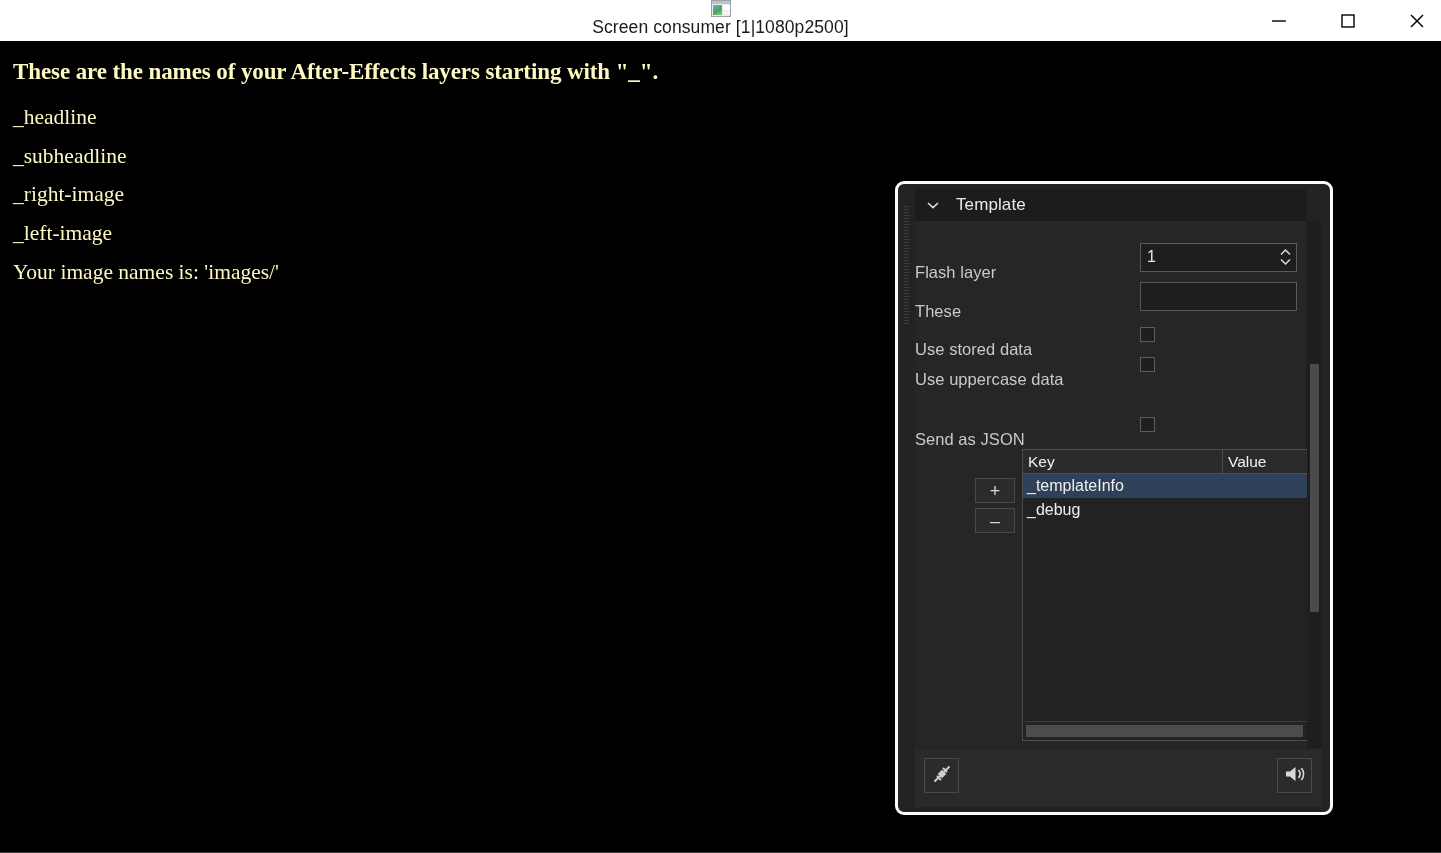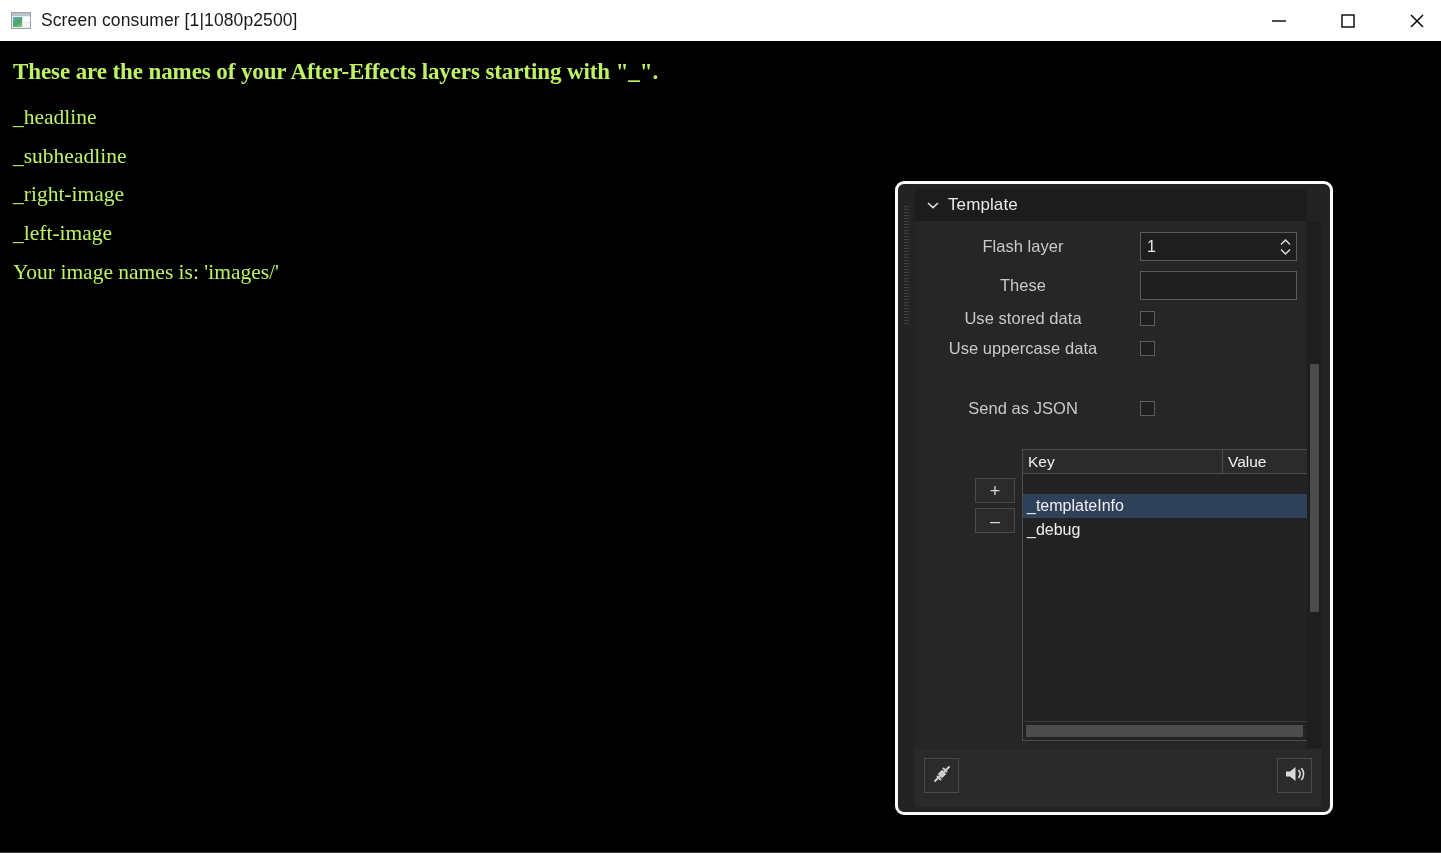--- a/index.html
+++ b/index.html
@@ -8,21 +8,21 @@
     background: #000000;
     font-family: "Liberation Sans", sans-serif;
     overflow: hidden;
   }
 
   
   #titlebar {
     position: absolute; left: 0; top: 0;
     width: 1441px; height: 41px;
     background: #ffffff;
-    display: flex; align-items: center;
+    display: flex; align-items: center; flex-direction: column;
   }
   #title-icon {
     width: 20px; height: 17px;
     margin-left: 11px; margin-right: 10px;
     position: relative;
     border: 1px solid #9aa3a8;
     background: #e8edf0;
     flex: 0 0 auto;
   }
   #title-icon .bar-top {
@@ -59,21 +59,21 @@
   #canvas {
     position: absolute; left: 0; top: 41px;
     width: 1441px; height: 812px;
     background: #000000;
     border-bottom: 1px solid #3a3a3a;
   }
 
   
   #layers-text {
     position: absolute; left: 13px; top: 16px;
-    color: #bef264;
+    color: #fef9c3;
     font-family: "Liberation Serif", serif;
   }
   #layers-heading {
     font-size: 23px; font-weight: bold;
     line-height: 30px;
     letter-spacing: -0.1px;
   }
   .layer-line {
     font-size: 21.5px; line-height: 38.5px;
     font-weight: normal; white-space: pre;
@@ -103,21 +103,21 @@
     width: 5px; height: 118px;
     background-image: repeating-linear-gradient(
       to bottom, #3f3f3f 0px, #3f3f3f 1px, #232323 1px, #232323 3px);
   }
 
   
   #panel-header {
     position: absolute; left: 11px; top: 0px;
     width: 391px; height: 32px;
     background: #1c1c1c;
-    display: flex; align-items: center;
+    display: flex; align-items: center; gap: 8px;
   }
   #panel-collapse-icon {
     width: 18px; margin-left: 9px; margin-right: 6px;
     display: flex; align-items: center; justify-content: center;
   }
   #panel-title {
     font-size: 17px; color: #e9e9e9; letter-spacing: 0.1px;
   }
 
   
@@ -126,23 +126,24 @@
     width: 391px; height: 527px;
     background: #262626;
   }
 
   .form-row {
     position: absolute; left: 0; width: 391px;
     display: flex; align-items: center;
   }
   .form-label {
     font-size: 16.5px; color: #c9c9c9;
-    text-align: center; width: 225px; padding-right: 9px;
+    text-align: left; width: 225px; padding-right: 9px;
     white-space: nowrap;
     letter-spacing: 0.05px;
+    margin-top: 31px;
   }
 
   .text-input {
     height: 29px; background: #1e1e1e;
     border: 1px solid #5a5a5a;
     color: #e6e6e6; font-size: 16px;
     display: flex; align-items: center;
     padding-left: 6px;
     position: relative;
   }
@@ -194,21 +195,21 @@
     font-size: 15.5px; color: #f0f0f0;
     display: flex; align-items: center; padding-left: 5px;
   }
   .th-key { width: 200px; border-right: 1px solid #4d4d4d; }
   .th-val { flex: 1; }
   .trow {
     display: flex; height: 24px; align-items: center;
     padding-left: 4px;
     font-size: 16px; color: #efefef;
   }
-  .trow.selected { background: #2f4059; margin-top: 20px; }
+  .trow.selected { background: #2f4059; }
   #table-hscroll {
     position: absolute; left: 1px; bottom: 1px;
     width: 285px; height: 18px;
     background: #232323; border-top: 1px solid #3c3c3c;
     display: flex; align-items: center;
   }
   #table-hthumb {
     margin-left: 2px; width: 277px; height: 12px;
     background: #4c4c4c;
   }

